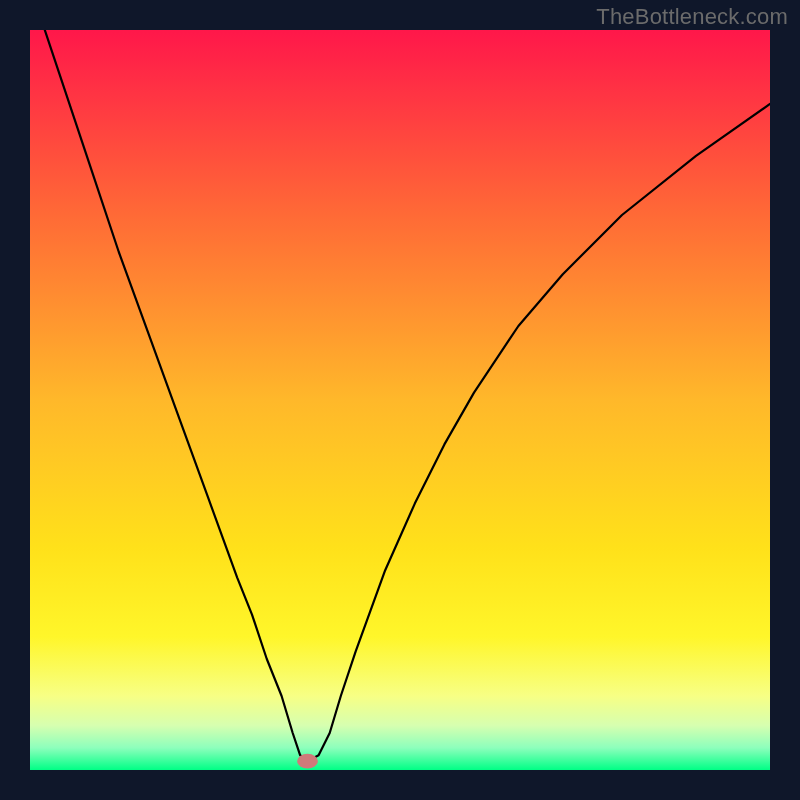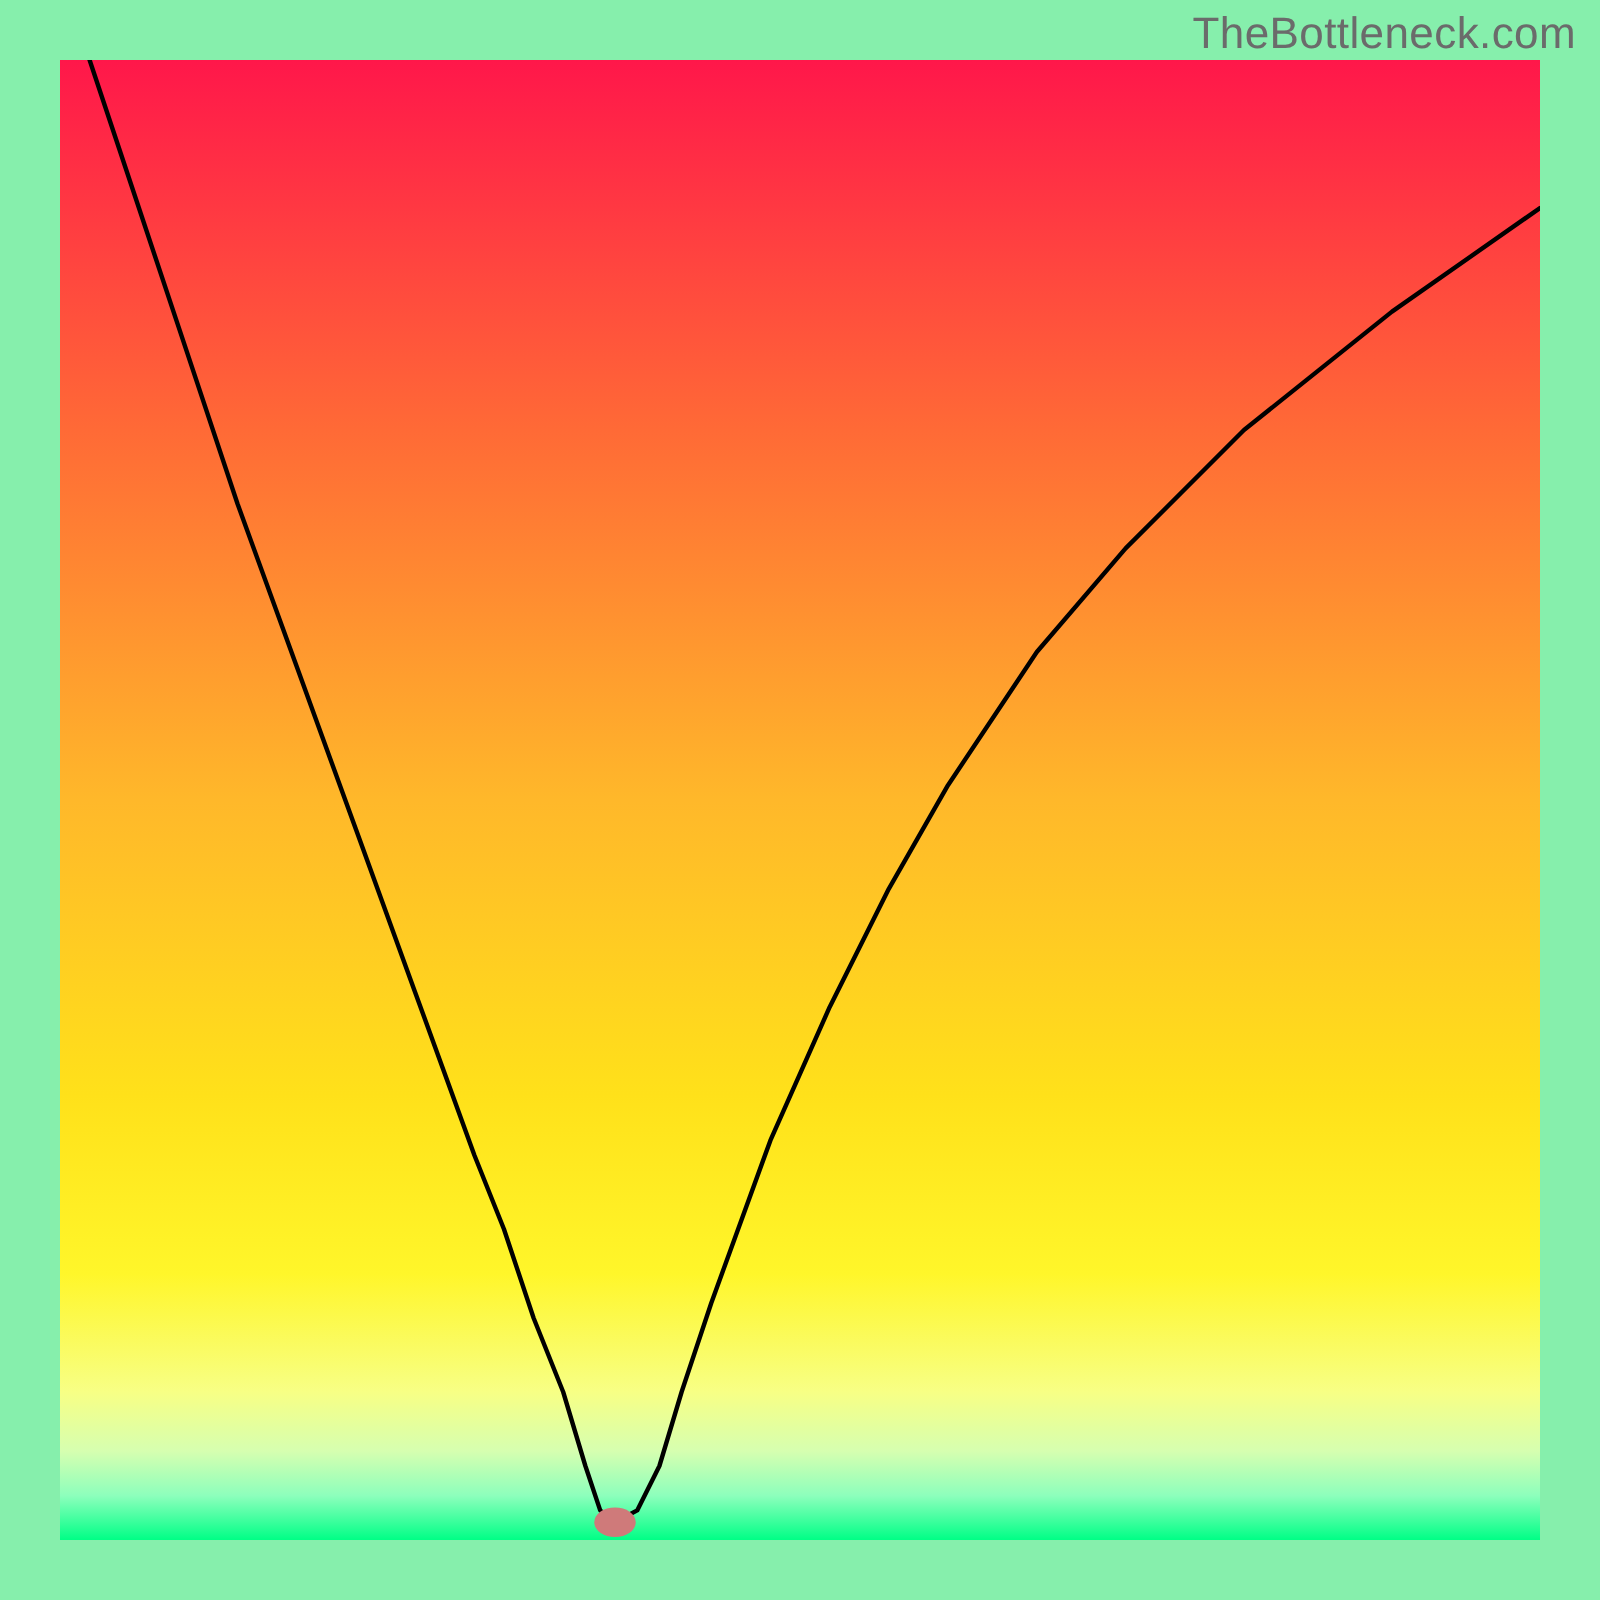--- a/index.html
+++ b/index.html
@@ -7,21 +7,21 @@
     padding: 0;
     width: 800px;
     height: 800px;
     overflow: hidden;
     font-family: Arial, Helvetica, sans-serif;
   }
   .chart-frame {
     position: relative;
     width: 800px;
     height: 800px;
-    background: #86efac;
+    background: #0f172a;
   }
   .plot-area {
     position: absolute;
     left: 30px;
     top: 30px;
     width: 740px;
     height: 740px;
     overflow: hidden;
   }
   .watermark {

